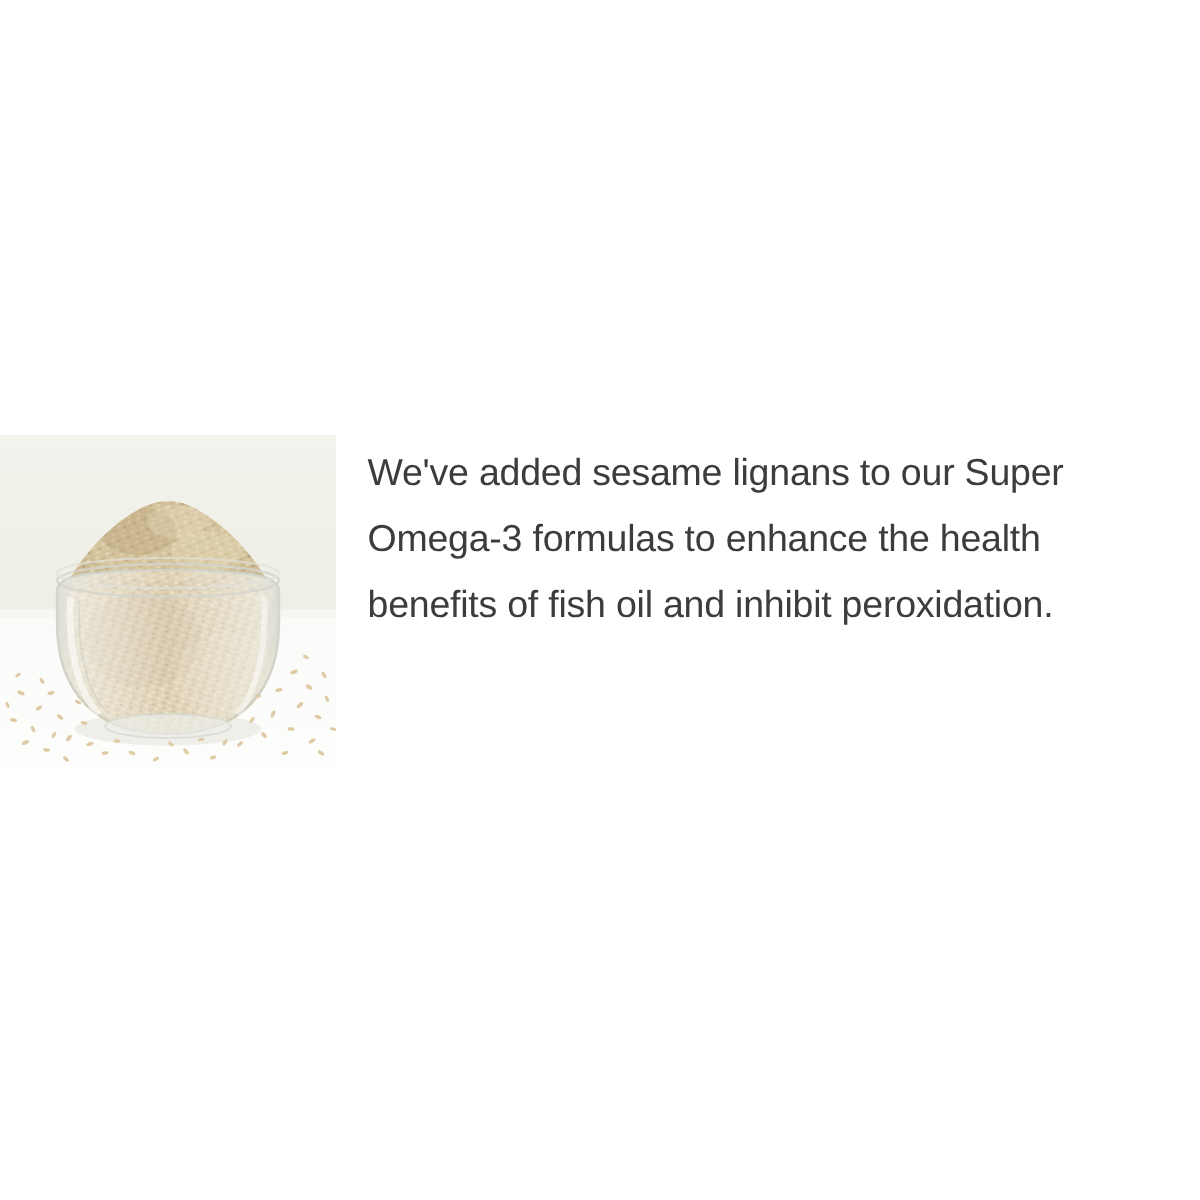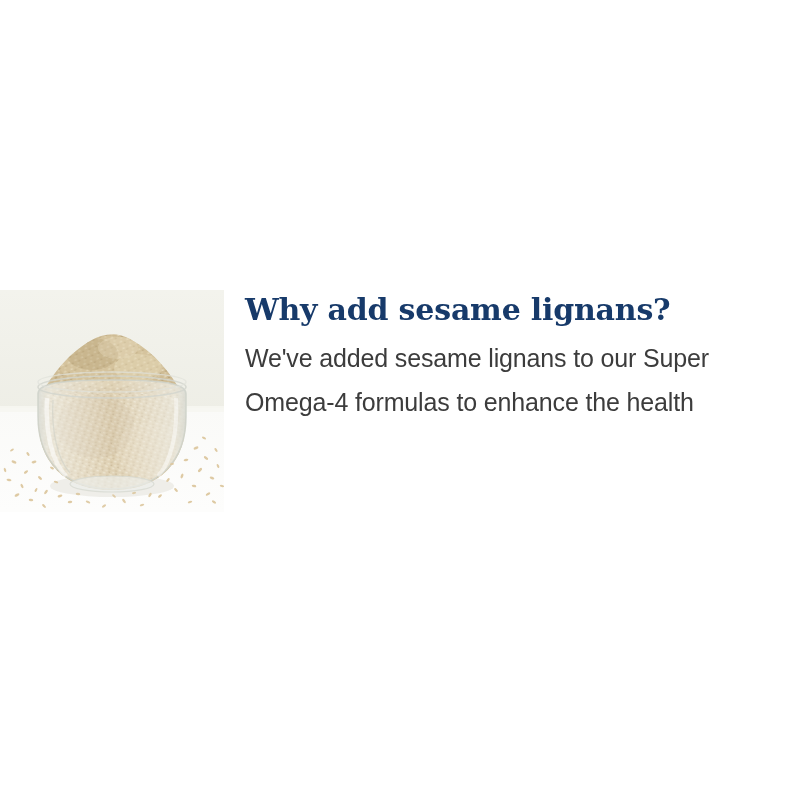--- a/index.html
+++ b/index.html
@@ -224,21 +224,21 @@
           <ellipse cx="114" cy="206" rx="2.2" ry="1.1" transform="rotate(40 114 206)"></ellipse>
           <ellipse cx="150" cy="205" rx="2.4" ry="1.2" transform="rotate(-56 150 205)"></ellipse>
           <ellipse cx="78" cy="204" rx="2.3" ry="1.15" transform="rotate(6 78 204)"></ellipse>
           <ellipse cx="134" cy="203" rx="2.1" ry="1.05" transform="rotate(-10 134 203)"></ellipse>
         </g>
       </g>
     </svg>
   </div>
 
   <div class="text-col">
-    <h2 class="headline">Why add sesame lignans?</h2>
 
     <p class="body-copy">
       <span style="display: block;">We've added sesame lignans to our Super</span>
-      <span style="display: block;">Omega-4 formulas to enhance the health</span>
+      <span style="display: block;">Omega-3 formulas to enhance the health</span>
+      <span style="display: block;">benefits of fish oil and inhibit peroxidation.</span>
     </p>
   </div>
 
 </div>
 
 </body></html>

